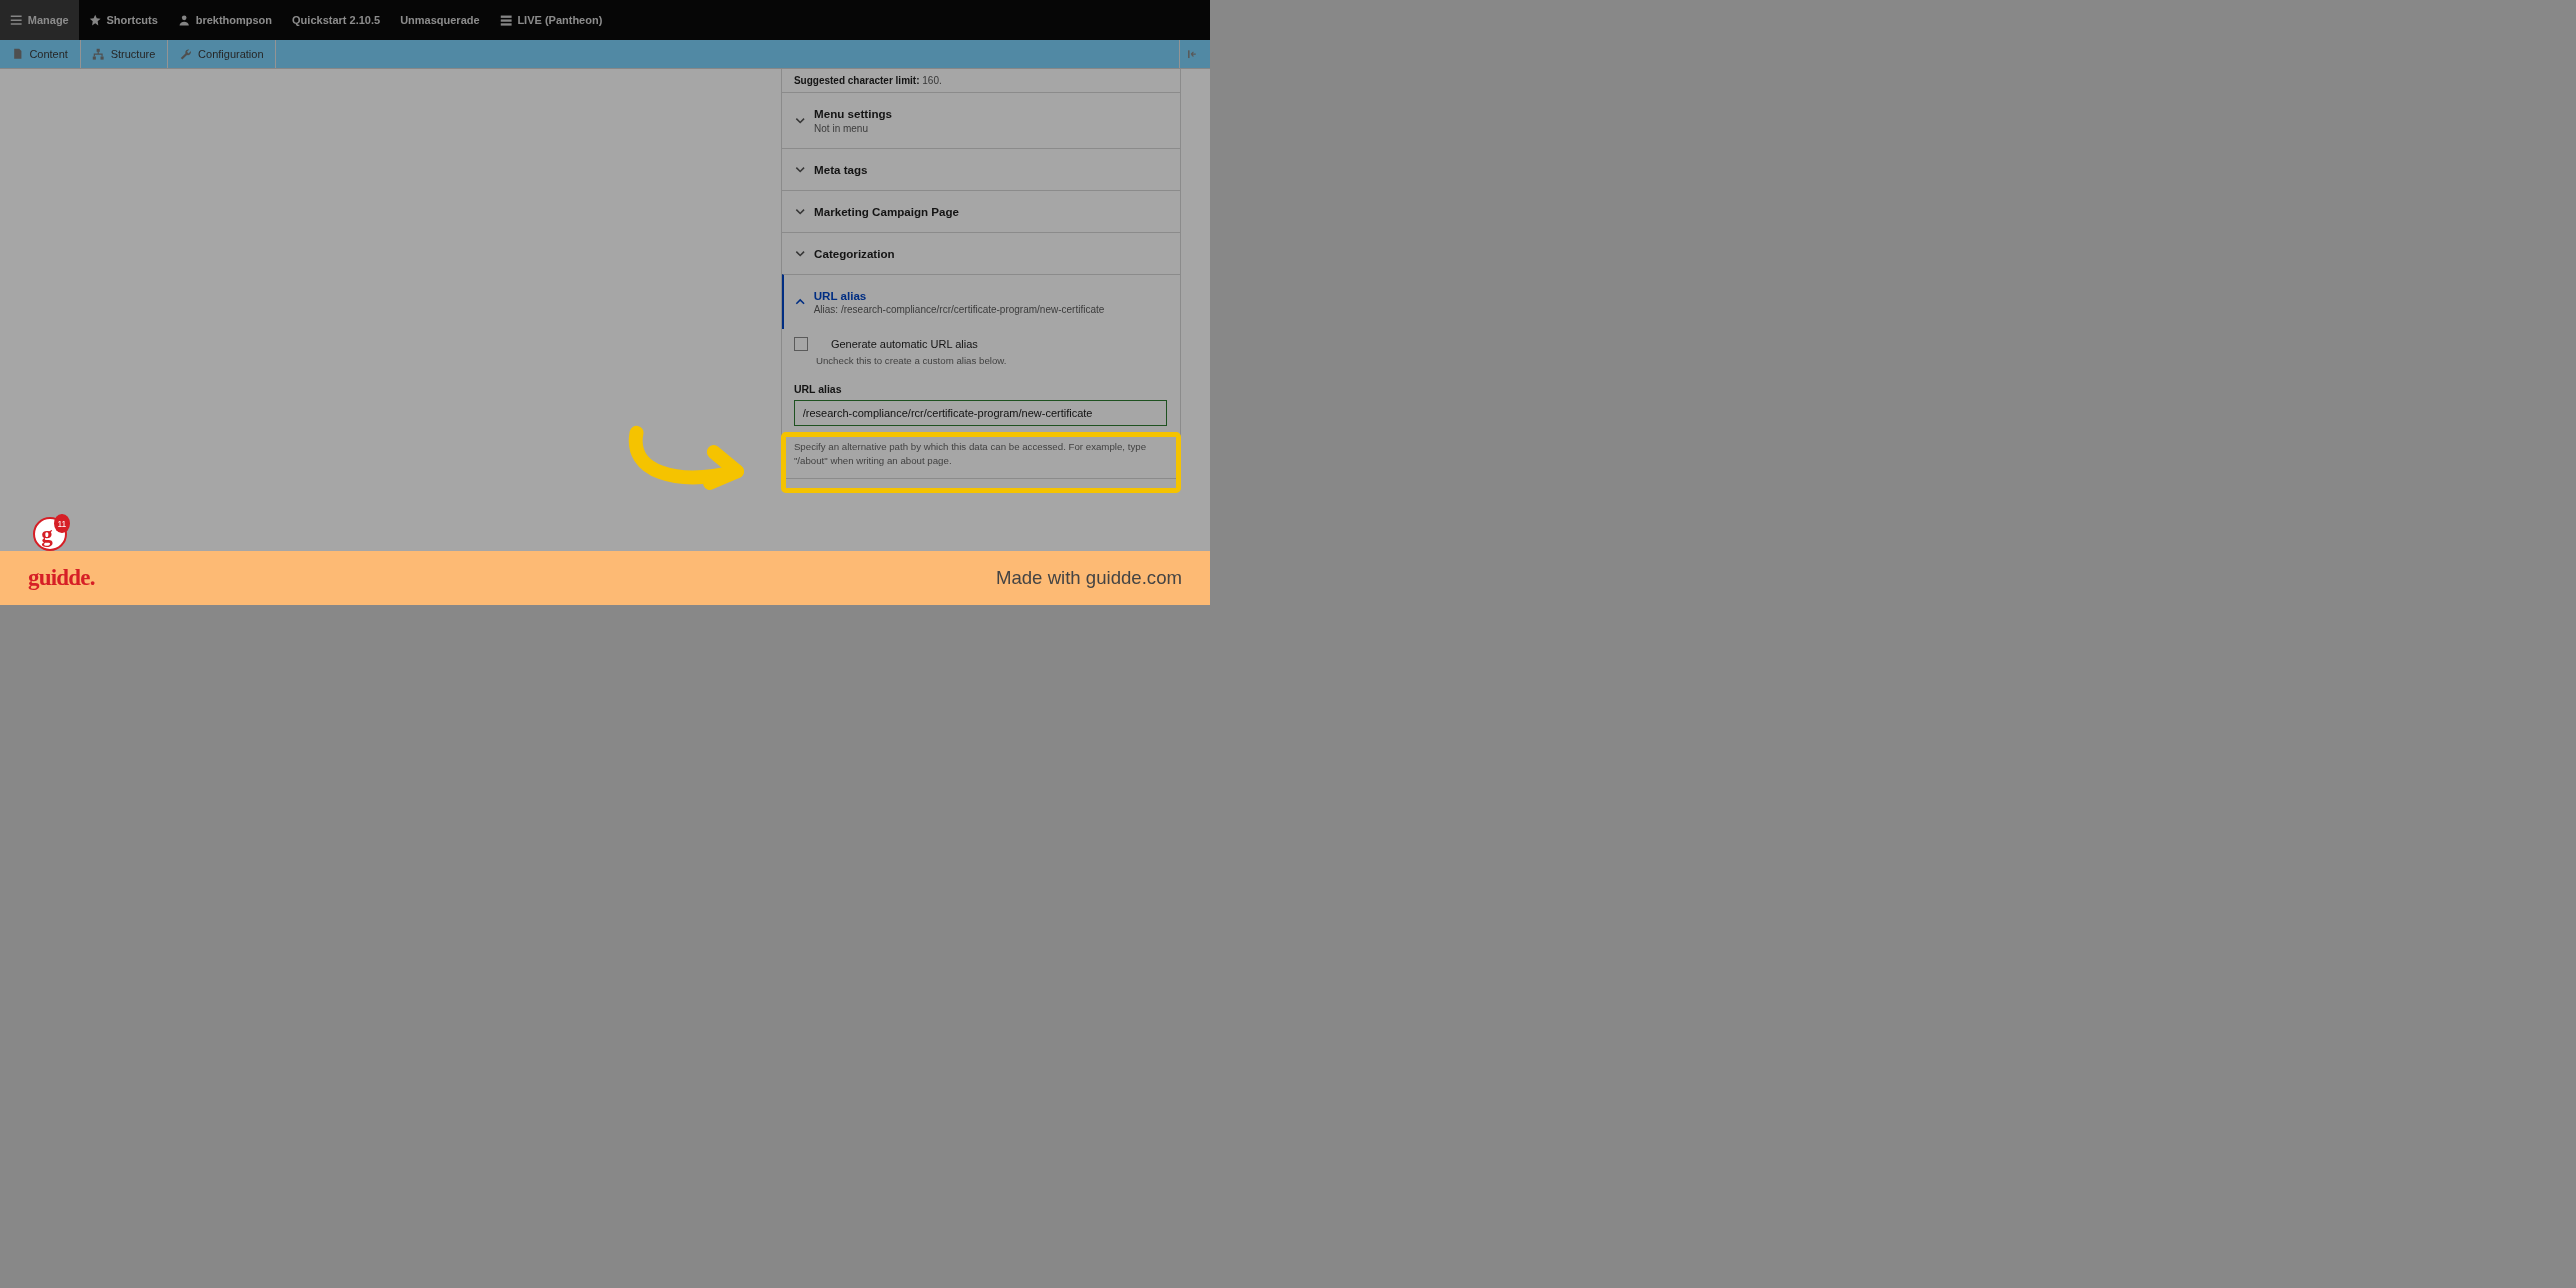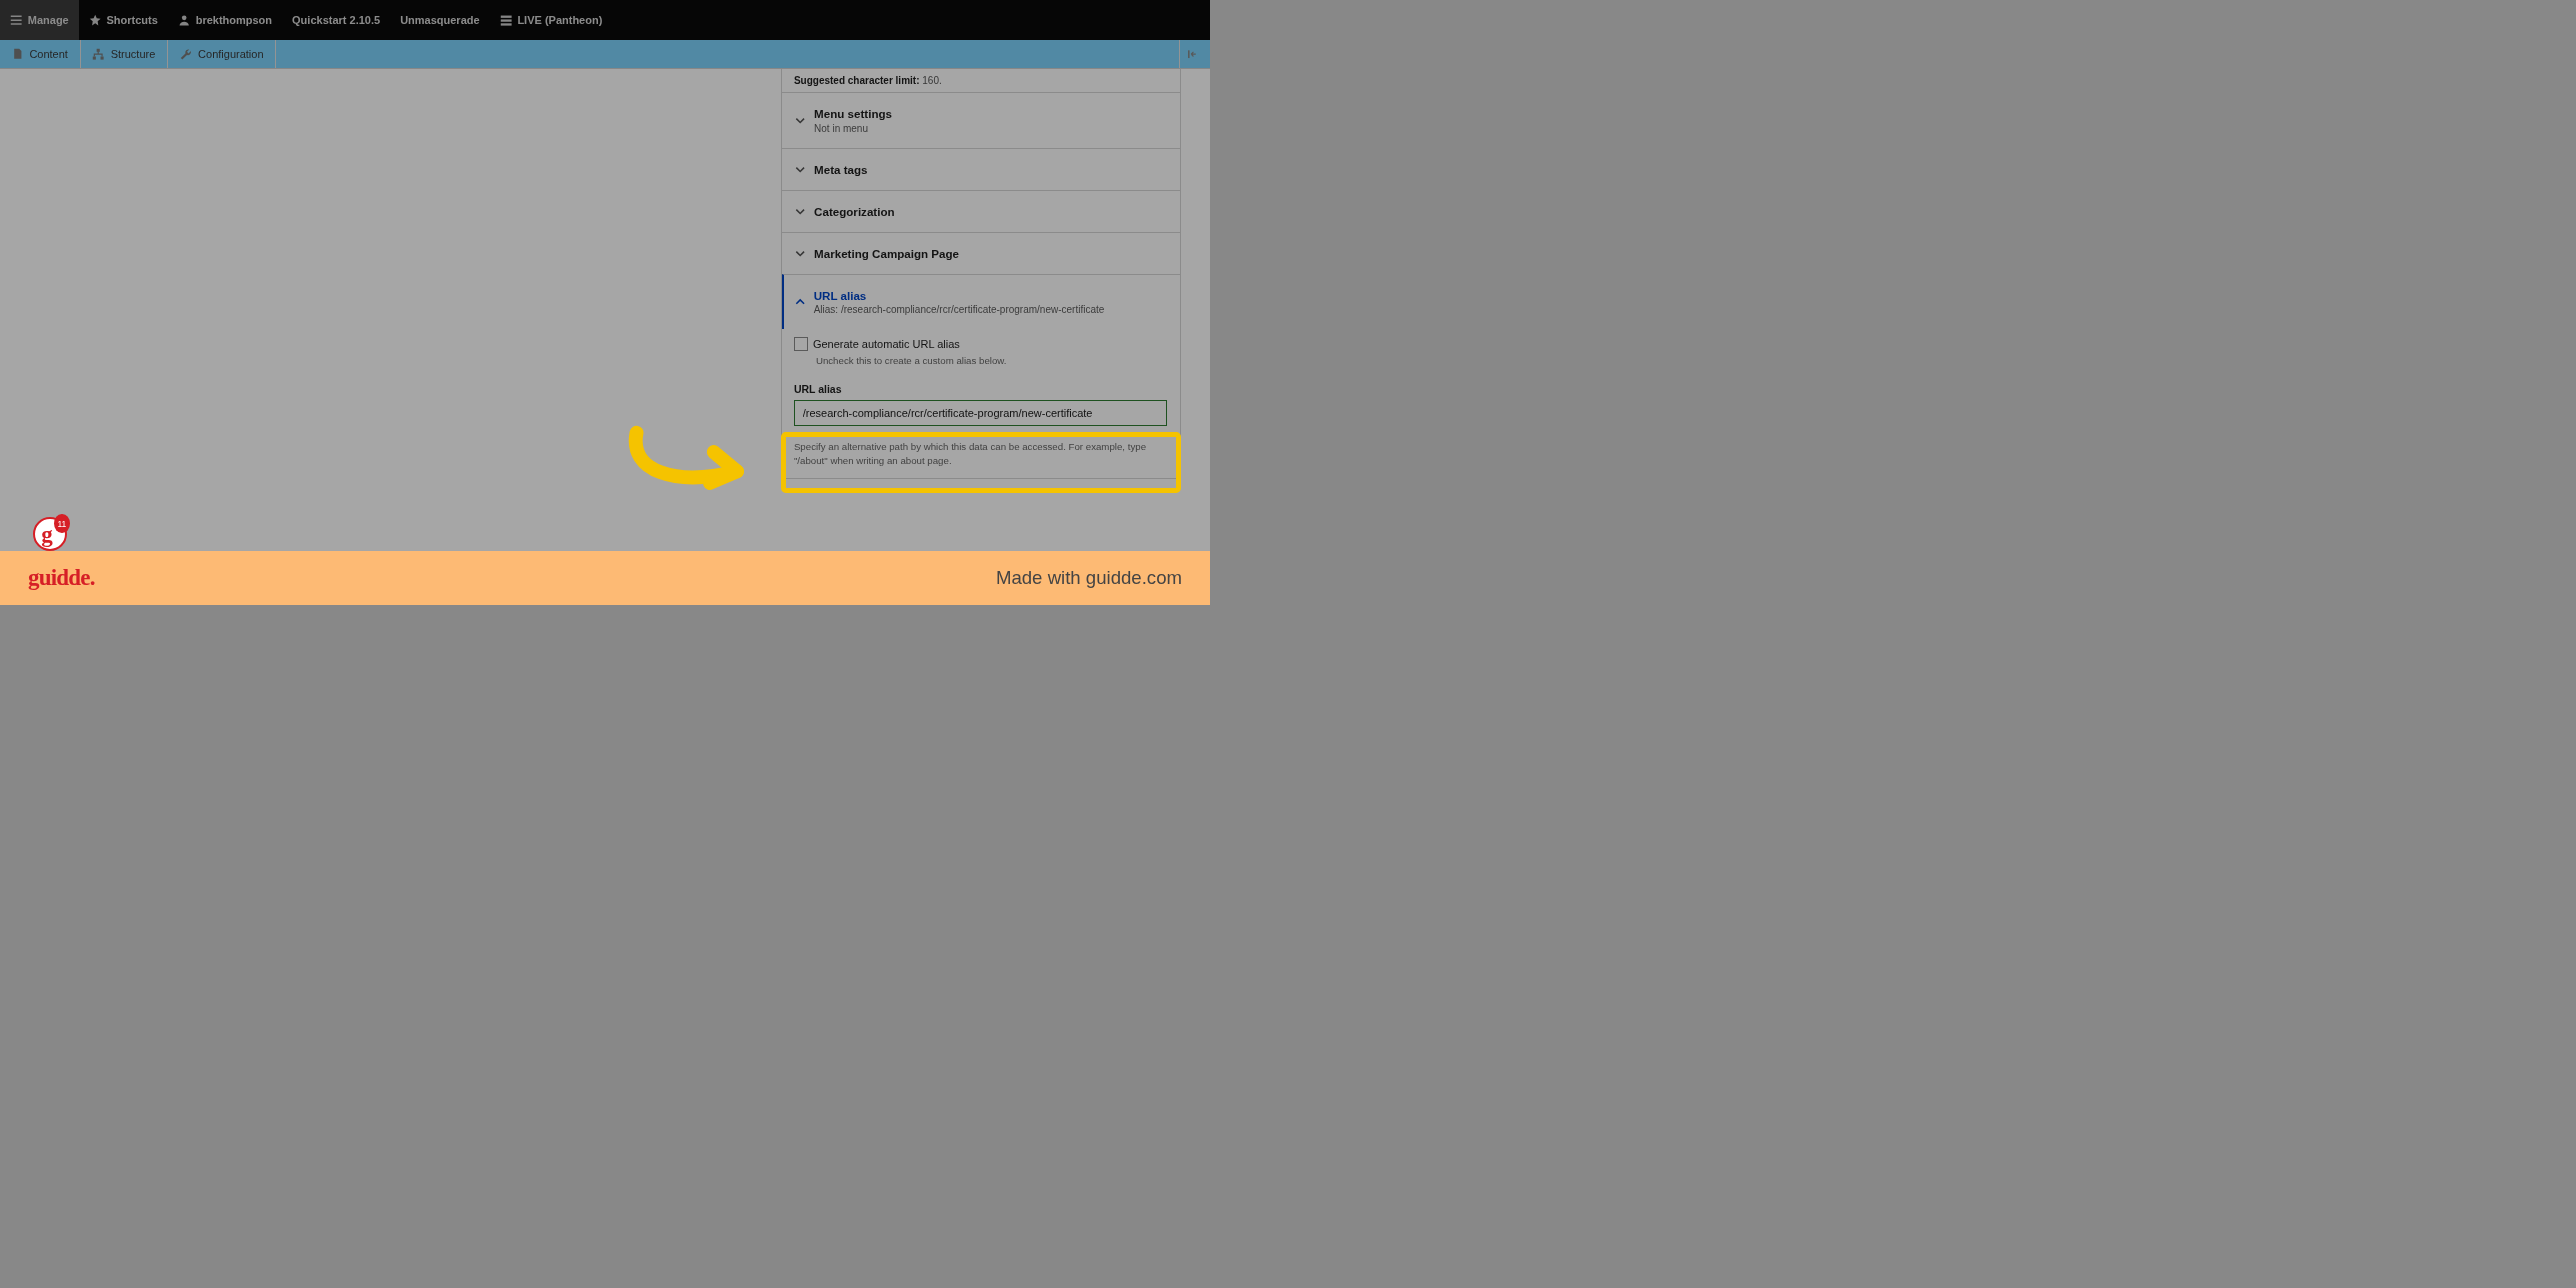--- a/index.html
+++ b/index.html
@@ -16,21 +16,21 @@
 .sidebar { position: absolute; right: 29.5px; top: 0; width: 400px; background: #fff; border: 0.8px solid #d6d6d6; border-top: none; }
 .panel-suggested { padding: 6.2px 12.4px; font-size: 10px; color: #555; }
 .panel-suggested b { color: #1f1f1f; }
 .section { border-top: 0.8px solid #d6d6d6; padding: 14px 12.4px; display: flex; align-items: center; gap: 7.8px; cursor: pointer; }
 .section-title { font-size: 11.6px; font-weight: 700; color: #1f1f1f; }
 .section-sub { font-size: 10px; color: #5c5c5c; margin-top: 2.3px; }
 .section.open { background: #fff; border-left: 2.3px solid #0046c8; padding-left: 10px; flex-direction: column; align-items: flex-start; gap: 3.1px; }
 .section.open .section-title { color: #0046c8; }
 .section-row { display: flex; align-items: center; gap: 7.8px; }
 .section-body { padding: 7.8px 12.4px 11px; }
-.chk-row { display: flex; align-items: center; gap: 5px; }
+.chk-row { display: flex; align-items: center; gap: 23px; }
 .chk { width: 14px; height: 14px; border: 0.8px solid #8a8a8a; background: #fff; }
 .chk-label { font-size: 11px; color: #1f1f1f; }
 .chk-help { font-size: 9.7px; color: #666; margin: 4.7px 0 0 22px; }
 .field-label { font-size: 10.5px; font-weight: 700; color: #1f1f1f; margin: 17px 0 4.7px; }
 .field-help { font-size: 9.7px; color: #666; margin-top: 14px; line-height: 1.4; }
 .url-input { width: 100%; height: 26px; border: 1.6px solid #2e7d32; padding: 0 7.8px; font-size: 11px; color: #1a1a1a; background: #fff; }
 .highlight-box { position: absolute; border: 5.4px solid #f5c300; border-radius: 4.7px; z-index: 20; pointer-events: none; }
 .arrow-wrap { position: absolute; z-index: 25; pointer-events: none; }
 .footer { position: absolute; left: 0; right: 0; bottom: 0; height: 54px; background: #fdba74; display: flex; align-items: center; justify-content: space-between; padding: 0 28px; z-index: 10; }
 .footer-logo { color: #d61f26; font-size: 23px; font-weight: 700; font-family: Georgia, serif; letter-spacing: -0.8px; }
@@ -152,30 +152,30 @@
         </span>
       <div class="section-title">Meta tags</div>
     </div>
 
     <div class="section">
       <span class="icon">
           <svg class="chev" viewBox="0 0 16 16">
             <path d="M3 6l5 5 5-5" stroke="#555" stroke-width="2" fill="none"></path>
           </svg>
         </span>
+      <div class="section-title">Marketing Campaign Page</div>
+    </div>
+
+    <div class="section">
+      <span class="icon">
+          <svg class="chev" viewBox="0 0 16 16">
+            <path d="M3 6l5 5 5-5" stroke="#555" stroke-width="2" fill="none"></path>
+          </svg>
+        </span>
       <div class="section-title">Categorization</div>
-    </div>
-
-    <div class="section">
-      <span class="icon">
-          <svg class="chev" viewBox="0 0 16 16">
-            <path d="M3 6l5 5 5-5" stroke="#555" stroke-width="2" fill="none"></path>
-          </svg>
-        </span>
-      <div class="section-title">Marketing Campaign Page</div>
     </div>
 
     <div class="section open">
       <div class="section-row">
         <span class="icon">
             <svg class="chev" viewBox="0 0 16 16">
               <path d="M3 10l5-5 5 5" stroke="#0046c8" stroke-width="2" fill="none"></path>
             </svg>
           </span>
         <div>

